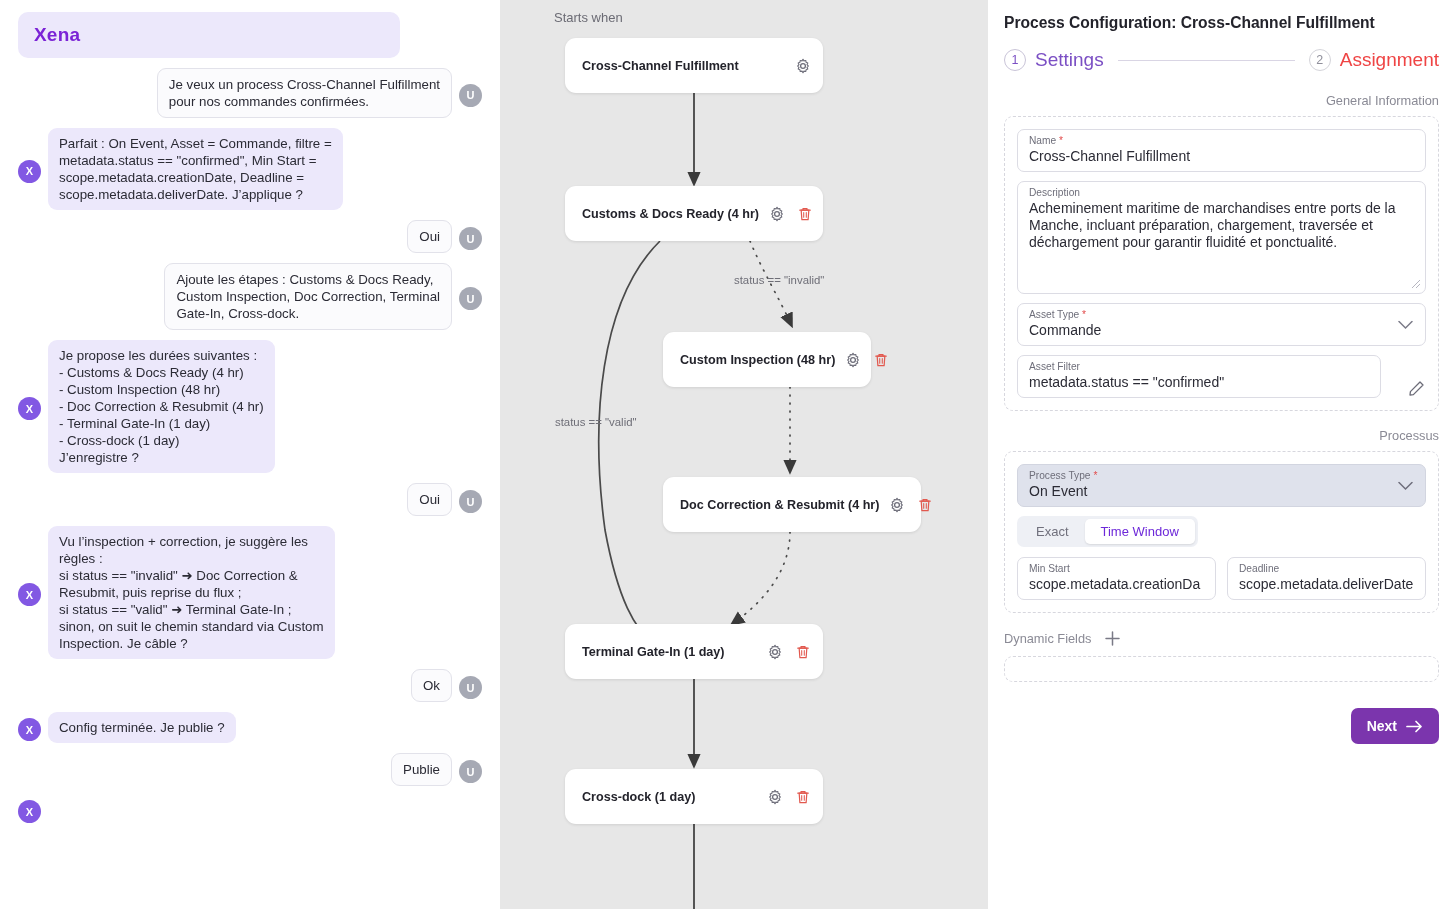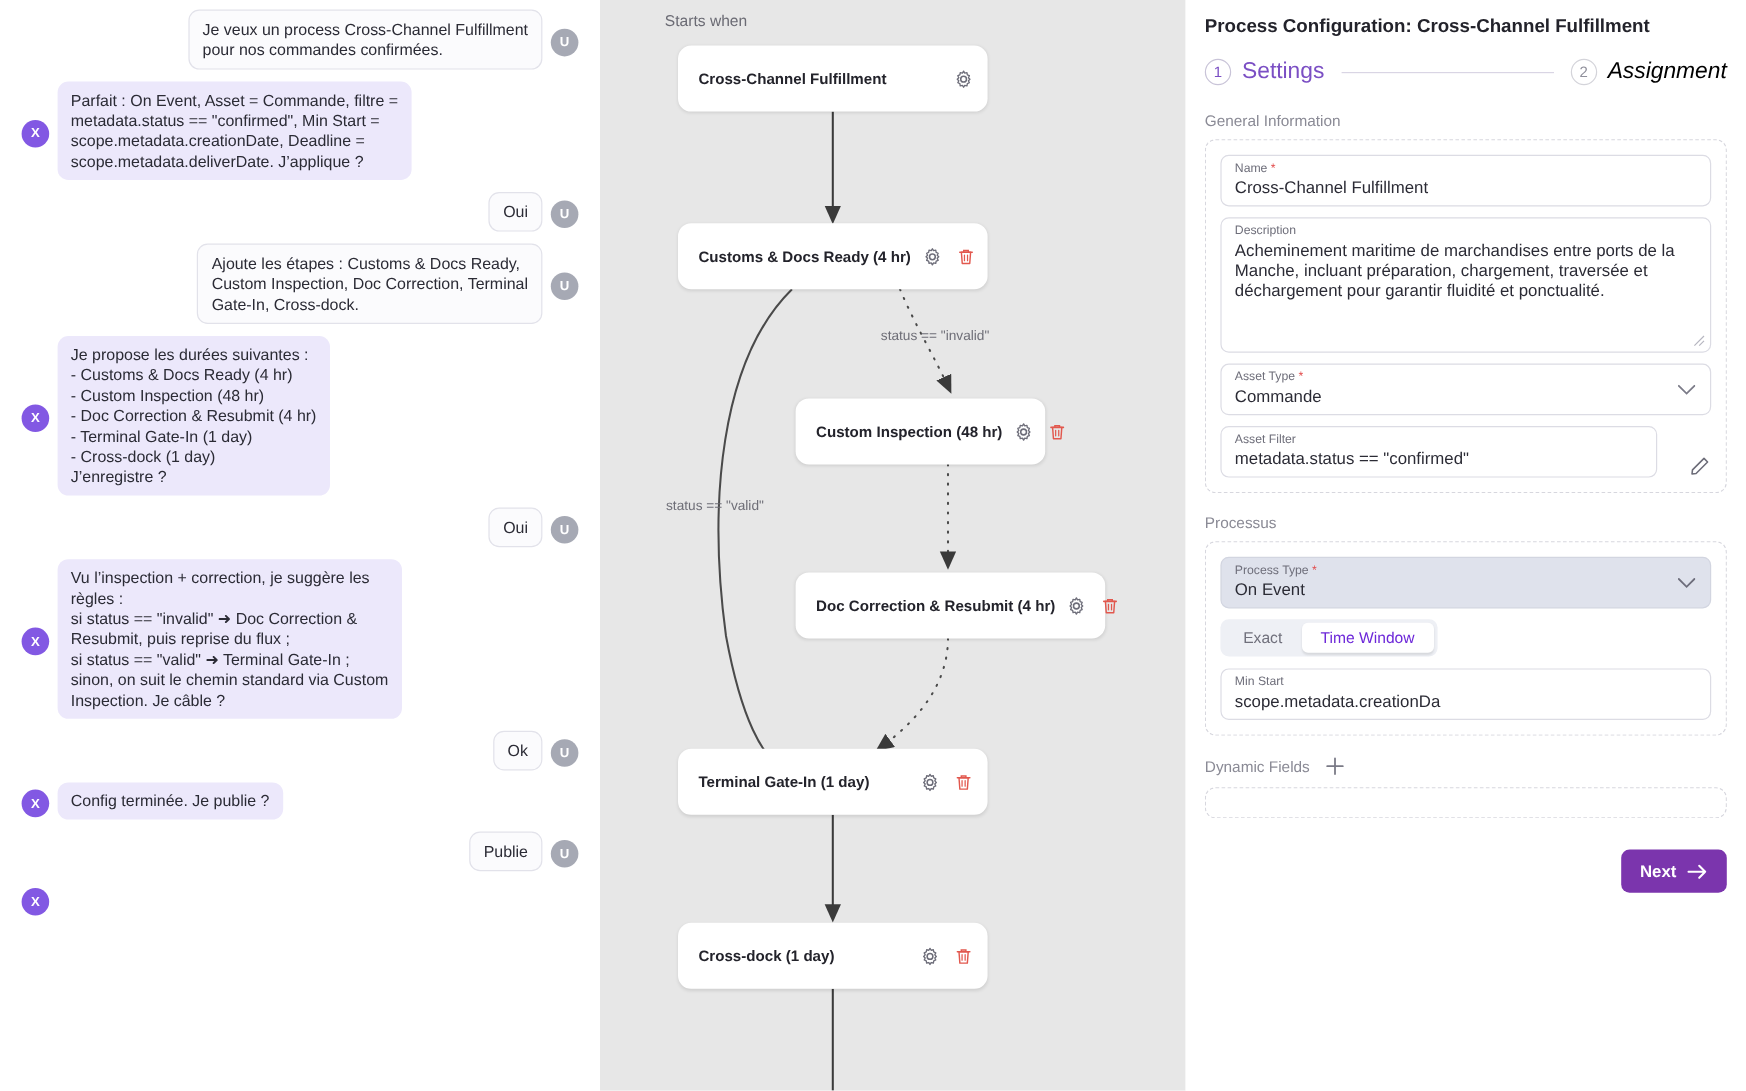--- a/index.html
+++ b/index.html
@@ -107,23 +107,23 @@
   }
   .stepper { display: flex; align-items: center; margin-bottom: 22px; }
   .step-num {
     width: 22px; height: 22px; border-radius: 50%;
     border: 1px solid #c9c4d8;
     display: flex; align-items: center; justify-content: center;
     font-size: 12.5px; color: #7b4fc4; flex: 0 0 22px;
   }
   .step-num.inactive { color: #8f8f9b; border-color: #d4d4da; }
   .step-label { font-size: 19px; color: #7b4fc4; margin-left: 9px; }
-  .step-label.inactive { color: #000000; font-style: italic; }
+  .step-label.inactive { color: #ef4444; }
   .step-line { flex: 1 1 auto; height: 1px; background: #d9d5e4; margin: 0 14px; }
-  .section-head { font-size: 12.8px; color: #8a8a95; margin-bottom: 8px; }
+  .section-head { font-size: 12.8px; color: #8a8a95; margin-bottom: 8px; text-align: right; }
   .fieldset {
     border: 1px dashed #d7d7de;
     border-radius: 9px;
     padding: 12px;
     margin-bottom: 17px;
   }
   .field {
     border: 1px solid #dcdce4;
     border-radius: 7px;
     padding: 5px 11px 7px 11px;
@@ -181,20 +181,23 @@
     cursor: pointer;
     font-family: "Liberation Sans", sans-serif;
   }
 </style>
 </head>
 <body>
 
 <div class="app">
 
   <div class="chat-panel">
+    <div class="chat-header">
+      <div class="chat-header-title">Xena</div>
+    </div>
     <div id="chat-messages">
         <div class="msg-row user">
           <div class="bubble user">Je veux un process Cross-Channel Fulfillment
 pour nos commandes confirmées.</div>
           <div class="avatar user">U</div>
         </div>
         <div class="msg-row bot">
           <div class="avatar bot">X</div>
           <div class="bubble bot">Parfait : On Event, Asset = Commande, filtre =
 metadata.status == "confirmed", Min Start =
@@ -433,20 +436,24 @@
       <div class="toggle-group">
         <div class="toggle-opt">Exact</div>
         <div class="toggle-opt active">Time Window</div>
       </div>
 
       <div class="row2">
         <div class="field">
           <span class="field-label">Min Start</span>
           <div class="field-value">scope.metadata.creationDa</div>
         </div>
+        <div class="field">
+          <span class="field-label">Deadline</span>
+          <div class="field-value">scope.metadata.deliverDate</div>
+        </div>
       </div>
     </div>
 
     <div class="dynamic-head">
       <span class="section-head" style="margin:0;">Dynamic Fields</span>
       <svg class="plus-btn" width="17" height="17" viewBox="0 0 17 17">
         <path d="M8.5,2 L8.5,15 M2,8.5 L15,8.5" stroke="#7a7a86" stroke-width="1.5" stroke-linecap="round"></path>
       </svg>
     </div>
     <div class="dynamic-box"></div>

